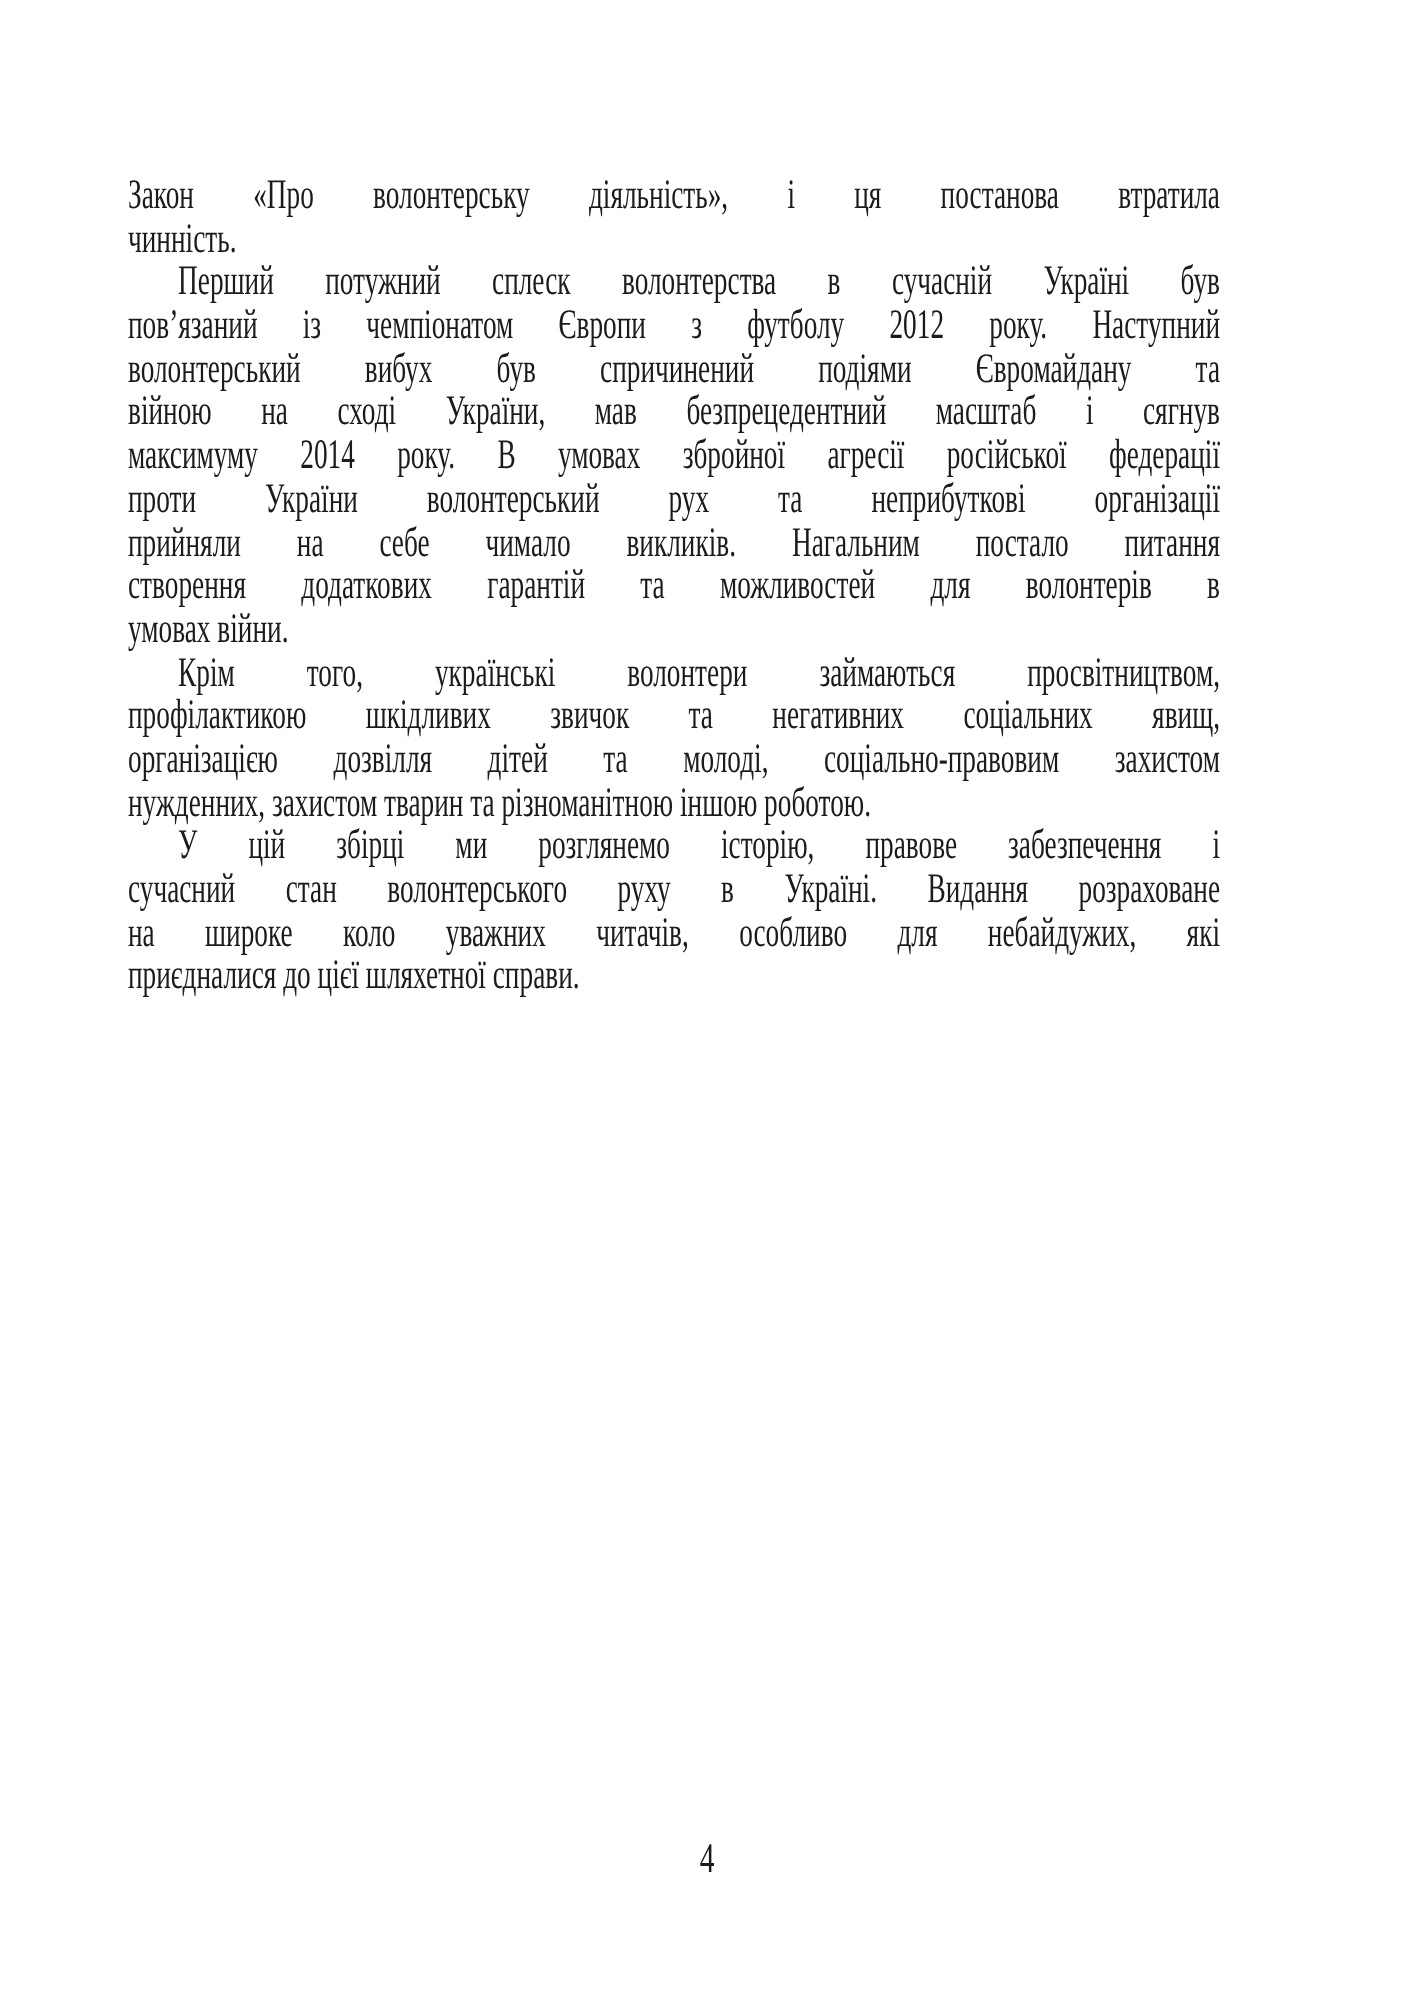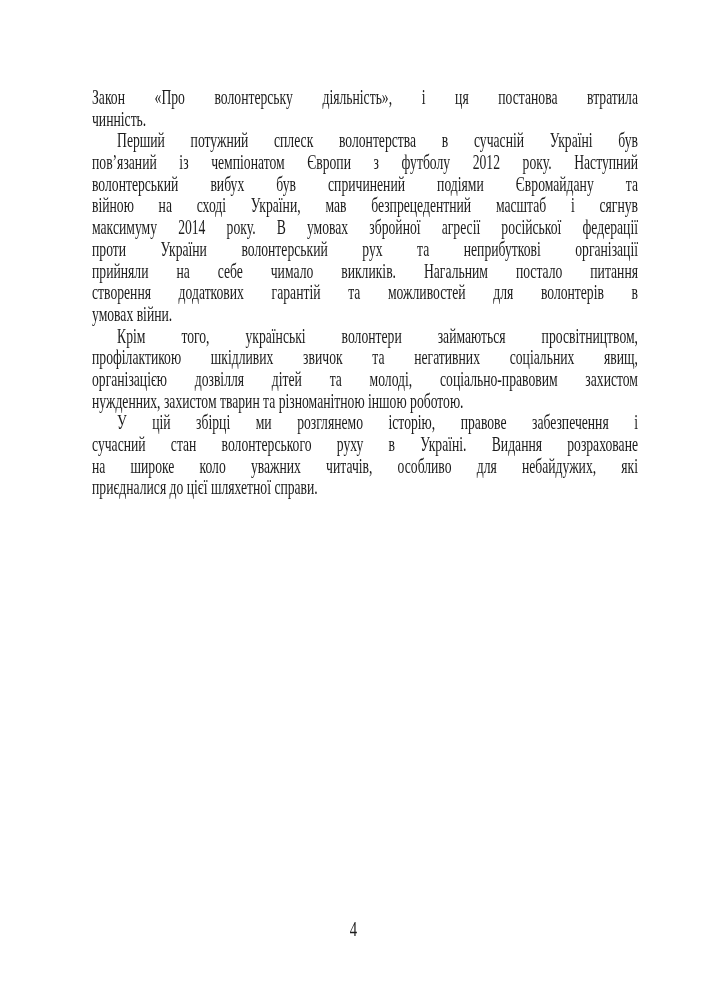--- a/index.html
+++ b/index.html
@@ -12,21 +12,21 @@
     width: 707px;
     height: 1000px;
     background: #ffffff;
     overflow: hidden;
     font-family: "Liberation Serif", "DejaVu Serif", serif;
     color: #1b1b1b;
   }
   
   .text-block {
     position: absolute;
-    left: 92px;
+    left: 64px;
     top: 87px;
     width: 546px;
     font-family: Liberation Serif, serif;
   }
   .text-inner {
     width: 840px;
     transform: scaleX(0.65);
     transform-origin: 0 0;
   }
   .line {

